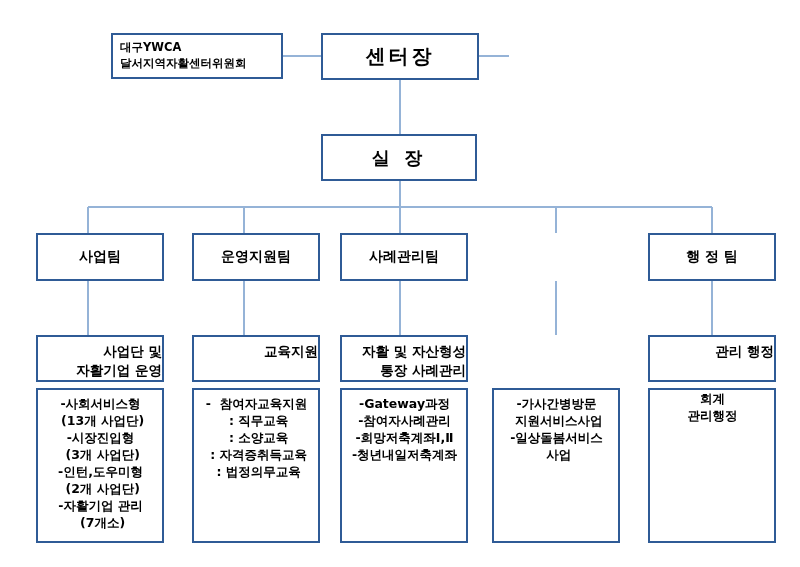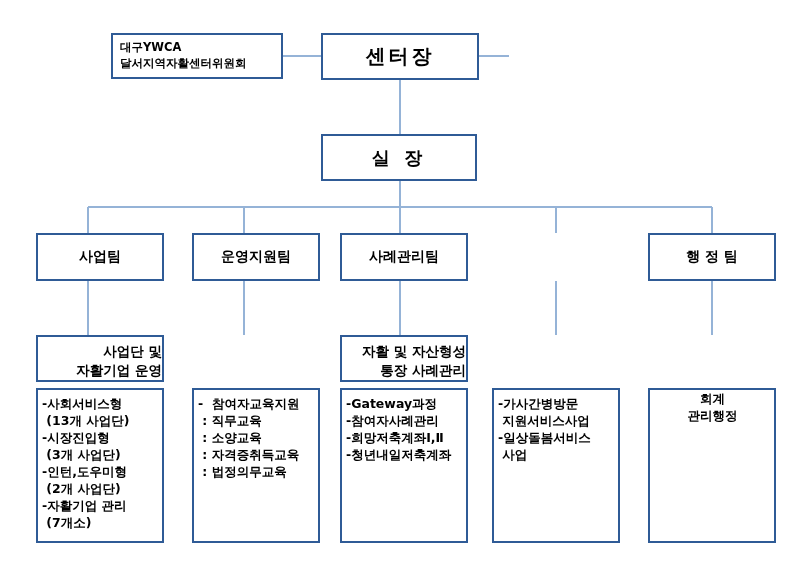--- a/index.html
+++ b/index.html
@@ -21,21 +21,21 @@
     display:flex;flex-direction:column;justify-content:center;
     padding:2px 7px;font-size:11.5px;line-height:1.35;}
   .director{left:321px;top:33px;width:158px;height:47px;font-size:20px;letter-spacing:3px;}
   .steering{left:509px;top:33px;width:170px;height:47px;font-size:17.5px;letter-spacing:1px;}
   .manager{left:321px;top:134px;width:156px;height:47px;font-size:18px;letter-spacing:4px;}
 
   .team{top:233px;width:128px;height:48px;font-size:14px;}
   .dept-head{top:335px;width:128px;height:47px;text-align:right;
     padding-top:5px;font-size:13.5px;line-height:1.4;}
   .dept-body{top:388px;width:128px;height:155px;
-    padding:5px 3px 4px 4px;font-size:12.5px;line-height:1.36;text-align:left;}
+    padding:5px 3px 4px 4px;font-size:12.5px;line-height:1.36;text-align:center;}
   .dept-body.center{text-align:center;padding-top:0;}
 
   .c1{left:36px;}  .c2{left:192px;} .c3{left:340px;} .c4{left:492px;} .c5{left:648px;}
 </style>
 </head>
 <body>
 
 <div class="stage">
 
   <div class="line h" style="left:283px;top:55px;width:38px"></div>
@@ -59,22 +59,24 @@
 
   <div class="box manager flexc">실 장</div>
 
   <div class="box team flexc c1">사업팀</div>
   <div class="box team flexc c2">운영지원팀</div>
   <div class="box team flexc c3">사례관리팀</div>
   <div class="box team flexc c5">행 정 팀</div>
 
   <div class="box dept-head pre c1">사업단 및
 자활기업 운영</div>
+  <div class="box dept-head pre c2">교육지원</div>
   <div class="box dept-head pre c3">자활 및 자산형성
 통장 사례관리</div>
+  <div class="box dept-head pre c5">관리 행정</div>
 
   <div class="box dept-body pre c1">-사회서비스형
  (13개 사업단)
 -시장진입형
  (3개 사업단)
 -인턴,도우미형
  (2개 사업단)
 -자활기업 관리
  (7개소)</div>
   <div class="box dept-body pre c2">-  참여자교육지원

